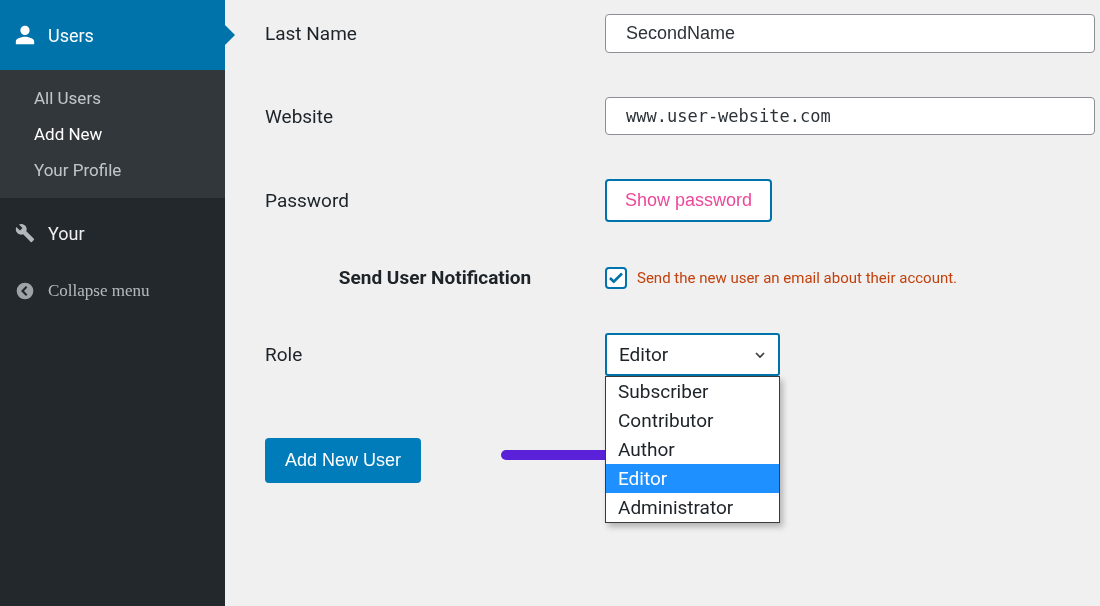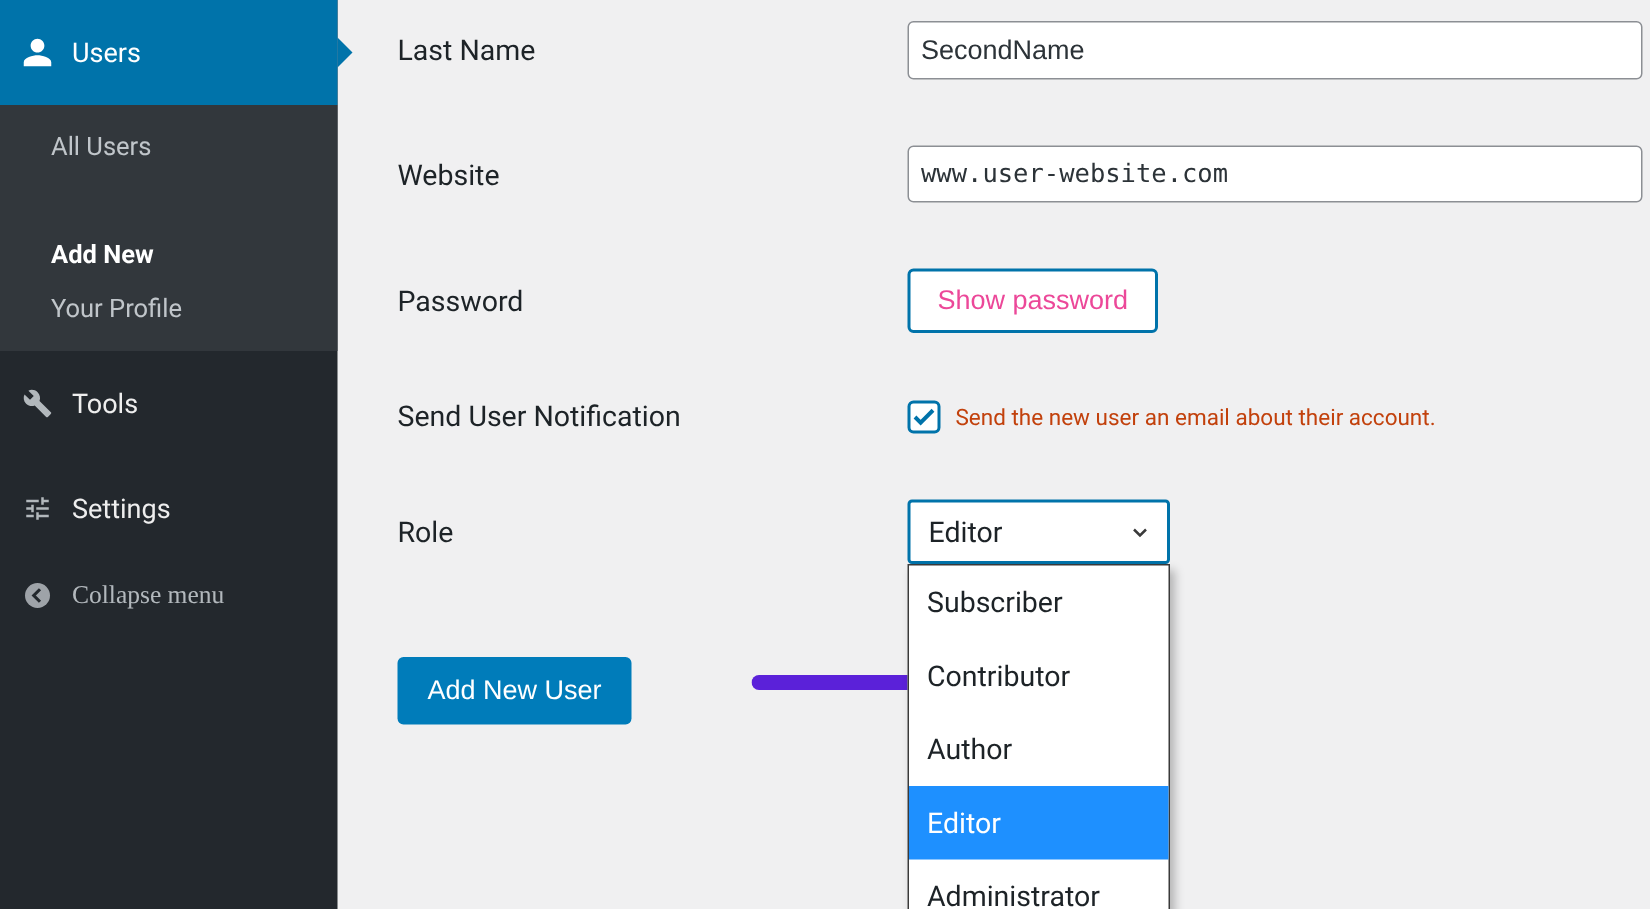--- a/index.html
+++ b/index.html
@@ -56,21 +56,21 @@
     .submenu {
       background: #32373c;
       padding: 10px 16px;
     }
     .submenu-item {
       padding: 8px 14px 8px 18px;
       font-size: 17px;
       color: rgba(240,245,250,0.75);
       cursor: pointer;
     }
-    .submenu-item.active { color: #fff; font-weight: 700; margin-top: 36px; }
+    .submenu-item.active { color: #fff; font-weight: 400; }
     .collapse-item {
       display: flex;
       align-items: center;
       padding: 12px 14px;
       font-size: 17px;
       color: rgba(240,245,250,0.7);
       cursor: pointer;
       font-family: Liberation Serif, serif;
     }
     .collapse-icon {
@@ -93,24 +93,24 @@
     .form-row {
       display: flex;
       align-items: center;
       margin-bottom: 44px;
     }
     .form-label {
       width: 340px;
       font-size: 19px;
       color: #1d2327;
     }
-    .form-label.bold { font-weight: 400; }
+    .form-label.bold { font-weight: 700; text-align: center; }
     .text-input {
       font-size: 18px;
-      padding: 8px 8px;
+      padding: 8px 20px;
       border: 1px solid #8c8f94;
       border-radius: 4px;
       background: #fff;
       color: #2c3338;
       width: 490px;
     }
     .text-input.mono {
       font-family: Menlo, Consolas, monospace;
       font-size: 17px;
     }
@@ -163,21 +163,21 @@
       position: absolute;
       left: 0;
       top: 43px;
       width: 175px;
       border: 1px solid #3a3a3a;
       background: #fff;
       box-shadow: 3px 4px 6px rgba(0,0,0,0.25);
       z-index: 5;
     }
     .dropdown-option {
-      padding: 13px 12px;
+      padding: 3px 12px;
       font-size: 19px;
       color: #1d2327;
       cursor: pointer;
     }
     .dropdown-option.highlighted {
       background: #1e90ff;
       color: #fff;
     }
     .submit-row {
       margin-top: 62px;
@@ -212,29 +212,21 @@
     <div class="submenu-item">All Users</div>
     <div class="submenu-item active">Add New</div>
     <div class="submenu-item">Your Profile</div>
   </div>
   <div class="menu-item">
     <span class="menu-icon">
       <svg width="20" height="20" viewBox="0 0 24 24" fill="currentColor">
           <path d="M22.7 19l-9.1-9.1c.9-2.3.4-5-1.5-6.9-2-2-5-2.4-7.4-1.3L9 6 6 9 1.6 4.7C.4 7.1.9 10.1 2.9 12.1c1.9 1.9 4.6 2.4 6.9 1.5l9.1 9.1c.4.4 1 .4 1.4 0l2.3-2.3c.5-.4.5-1.1.1-1.4z"></path>
         </svg>
     </span>
-    <span>Tools</span>
-  </div>
-  <div class="menu-item">
-    <span class="menu-icon">
-      <svg width="20" height="20" viewBox="0 0 24 24" fill="currentColor">
-          <path d="M3 17v2h6v-2H3zM3 5v2h10V5H3zm10 16v-2h8v-2h-8v-2h-2v6h2zM7 9v2H3v2h4v2h2V9H7zm14 4v-2H11v2h10zm-6-4h2V7h4V5h-4V3h-2v6z"></path>
-        </svg>
-    </span>
-    <span>Settings</span>
+    <span>Your</span>
   </div>
   <div class="collapse-item">
     <span class="collapse-icon">
       <svg width="20" height="20" viewBox="0 0 24 24" fill="currentColor">
           <circle cx="12" cy="12" r="10" fill="rgba(240,245,250,0.6)"></circle>
           <path d="M14 7l-5 5 5 5" stroke="#23282d" stroke-width="2.5" fill="none"></path>
         </svg>
     </span>
     <span>Collapse menu</span>
   </div>

